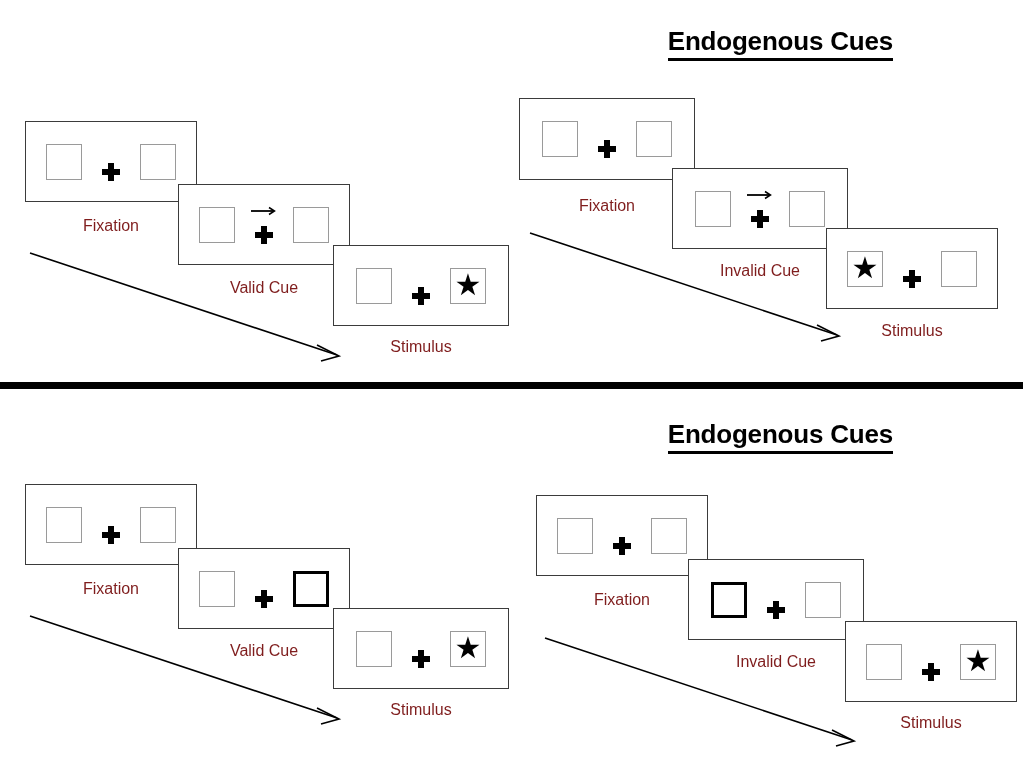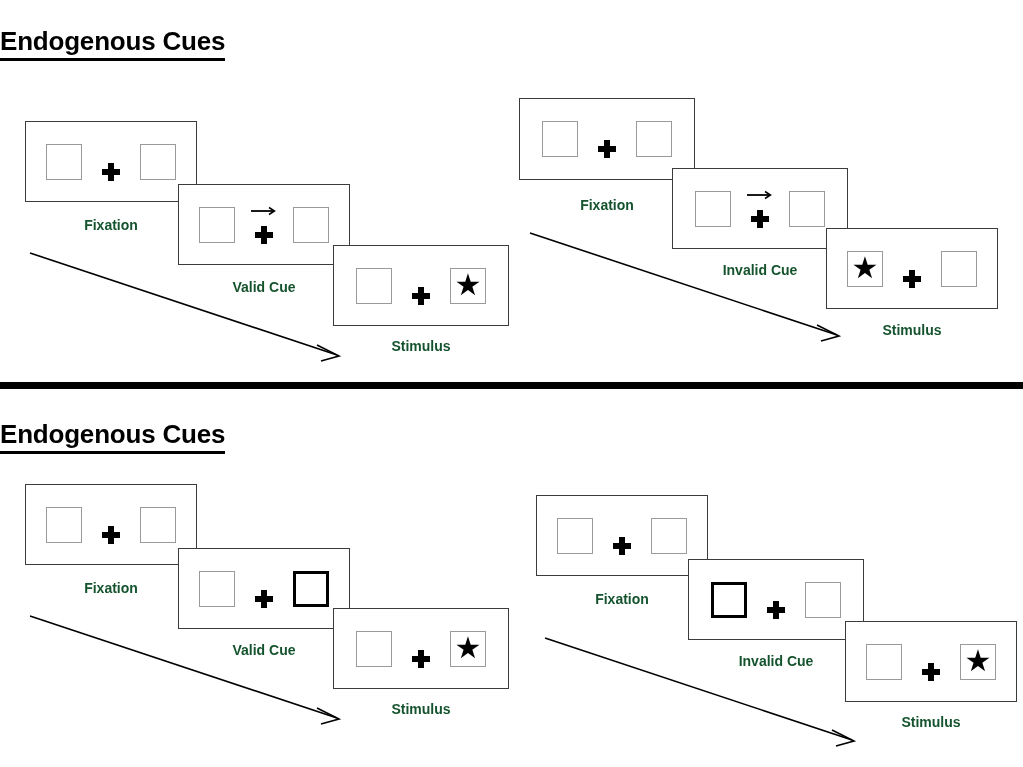--- a/index.html
+++ b/index.html
@@ -13,21 +13,21 @@
     position: relative;
     font-family: "Liberation Sans", sans-serif;
     overflow: hidden;
   }
 
   
   .section-title {
     position: absolute;
     left: 0;
     width: 893px;
-    text-align: left;
+    text-align: right;
     font-size: 26px;
     font-weight: bold;
     color: #000000;
     letter-spacing: -0.2px;
   }
   .section-title span {
     border-bottom: 3px solid #000000;
     padding-bottom: 2px;
   }
   #title-endogenous { top: 26px; }
@@ -119,23 +119,23 @@
     position: absolute;
     top: 0px;
     left: 1px;
     width: 28px;
     height: 12px;
   }
 
   
   .caption {
     position: absolute;
-    font-size: 14px;
-    font-weight: bold;
-    color: #14532d;
+    font-size: 16px;
+    font-weight: normal;
+    color: #7f1d1d;
     white-space: nowrap;
     z-index: 4;
   }
 
   
   .seq-arrow {
     position: absolute;
     z-index: 1;
     pointer-events: none;
   }

